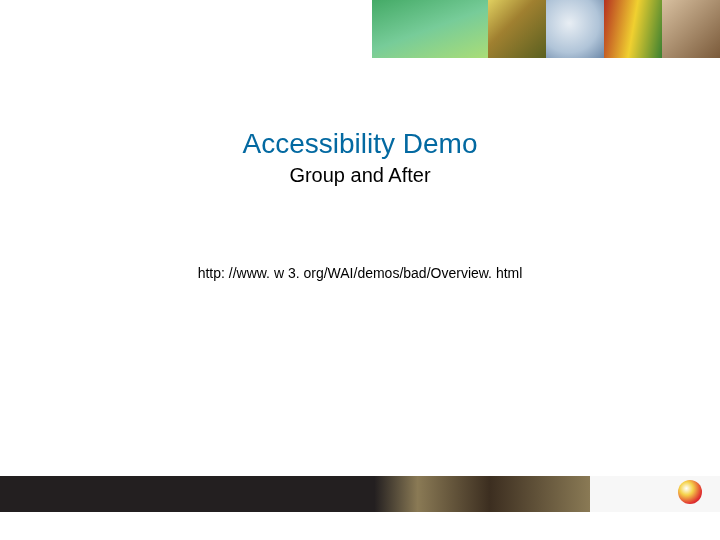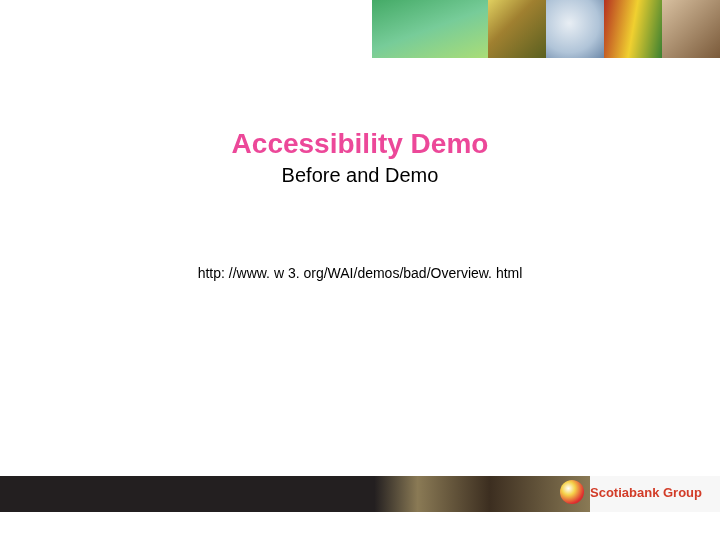--- a/index.html
+++ b/index.html
@@ -35,22 +35,22 @@
     position: absolute;
     top: 58px;
     left: 0;
     right: 0;
     bottom: 90px;
     padding-top: 70px;
     text-align: center;
   }
   .title {
     font-size: 28px;
-    font-weight: 700;
-    color: #ec4899;
+    font-weight: 400;
+    color: #0369a1;
     margin-bottom: 4px;
   }
   .subtitle {
     font-size: 20px;
     color: #000;
     margin-bottom: 78px;
   }
   .url {
     font-size: 14px;
     color: #000;
@@ -122,23 +122,22 @@
 <div class="top-strip">
   <div class="thumb wide t1"></div>
   <div class="thumb t2"></div>
   <div class="thumb t3"></div>
   <div class="thumb t4"></div>
   <div class="thumb t5"></div>
 </div>
 
 <div class="main">
   <div class="title">Accessibility Demo</div>
-  <div class="subtitle">Before and Demo</div>
+  <div class="subtitle">Group and After</div>
   <div class="url">http: //www. w 3. org/WAI/demos/bad/Overview. html</div>
 </div>
 
 <div class="footer">
   <div class="footer-bg"></div>
   <div class="footer-right">
     <div class="globe"></div>
-    <div class="brand">Scotiabank Group</div>
   </div>
 </div>
 
 </body></html>

